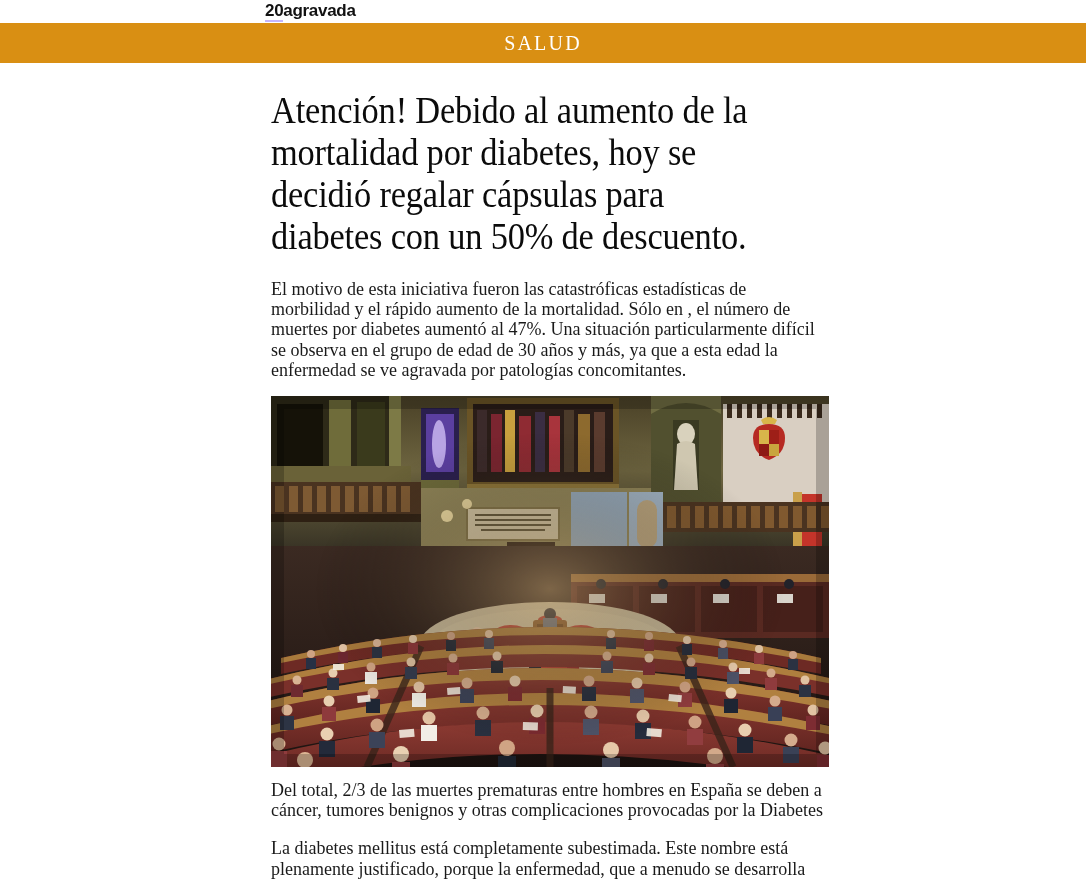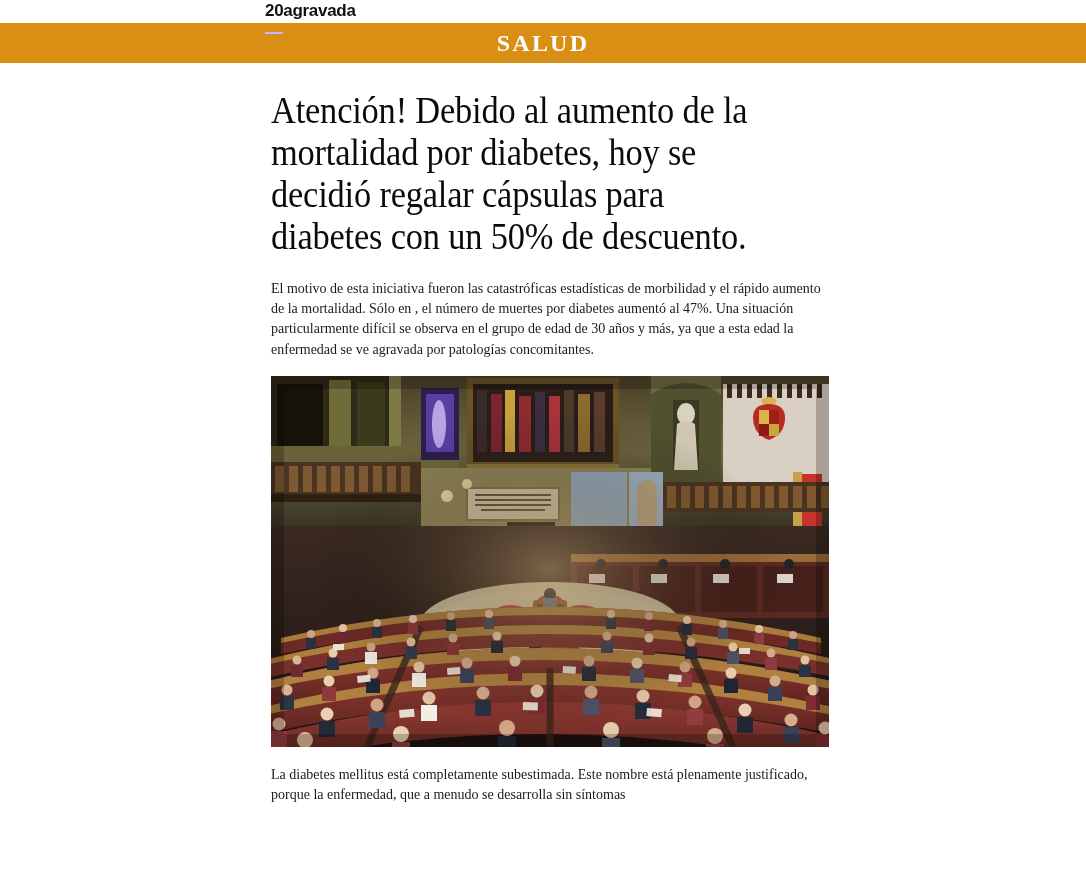--- a/index.html
+++ b/index.html
@@ -29,37 +29,37 @@
     top: 1px;
     font-family: "Liberation Sans", "DejaVu Sans", sans-serif;
     font-weight: bold;
     font-size: 17px;
     letter-spacing: -0.3px;
     color: #111111;
     line-height: 19px;
   }
   .brand .brand-20 {
     border-bottom: 2px solid #c4b5fd;
-    padding-bottom: 12px;
+    padding-bottom: 0px;
   }
 
   
   .section-banner {
     width: 100%;
     height: 40px;
     background: #d98f13;
     display: flex;
     align-items: center;
     justify-content: center;
   }
   .section-banner .section-title {
     font-family: "Liberation Serif", "DejaVu Serif", serif;
-    font-weight: bold;
+    font-weight: normal;
     color: #ffffff;
-    font-size: 24px;
+    font-size: 20px;
     letter-spacing: 2.2px;
   }
 
   
   .article {
     width: 560px;
     margin-left: 271px;
     padding-top: 27px;
   }
 
@@ -98,21 +98,21 @@
   .share-circle {
     width: 25px;
     height: 25px;
     border: 1px solid #8d8d8d;
     border-radius: 50%;
     background: transparent;
   }
 
   .body-par {
     font-family: "Liberation Serif", "DejaVu Serif", serif;
-    font-size: 14px;
+    font-size: 18px;
     line-height: 20.2px;
     color: #1a1a1a;
     margin: 0;
     width: 556px;
   }
   .par-lead { margin-top: 21px; }
   .par-after-photo { margin-top: 13px; }
   .par-last { margin-top: 18px; }
 
   
@@ -499,16 +499,17 @@
         <rect x="376" y="332" width="15" height="8" transform="rotate(5 376 332)"></rect>
         <rect x="62" y="268" width="11" height="6"></rect>
         <rect x="468" y="272" width="11" height="6"></rect>
       </g>
 
       <rect x="0" y="0" width="558" height="371" fill="url(#centerGlow)"></rect>
       <rect x="0" y="0" width="558" height="371" fill="none" stroke="#000000" stroke-opacity="0.22" stroke-width="26"></rect>
     </svg>
   </div>
 
+  <p class="body-par par-after-photo">Del total, 2/3 de las muertes prematuras entre hombres en España se deben a cáncer, tumores benignos y otras complicaciones provocadas por la Diabetes</p>
 
   <p class="body-par par-last">La diabetes mellitus está completamente subestimada. Este nombre está plenamente justificado, porque la enfermedad, que a menudo se desarrolla sin síntomas</p>
 
 </div>
 
 </body></html>

